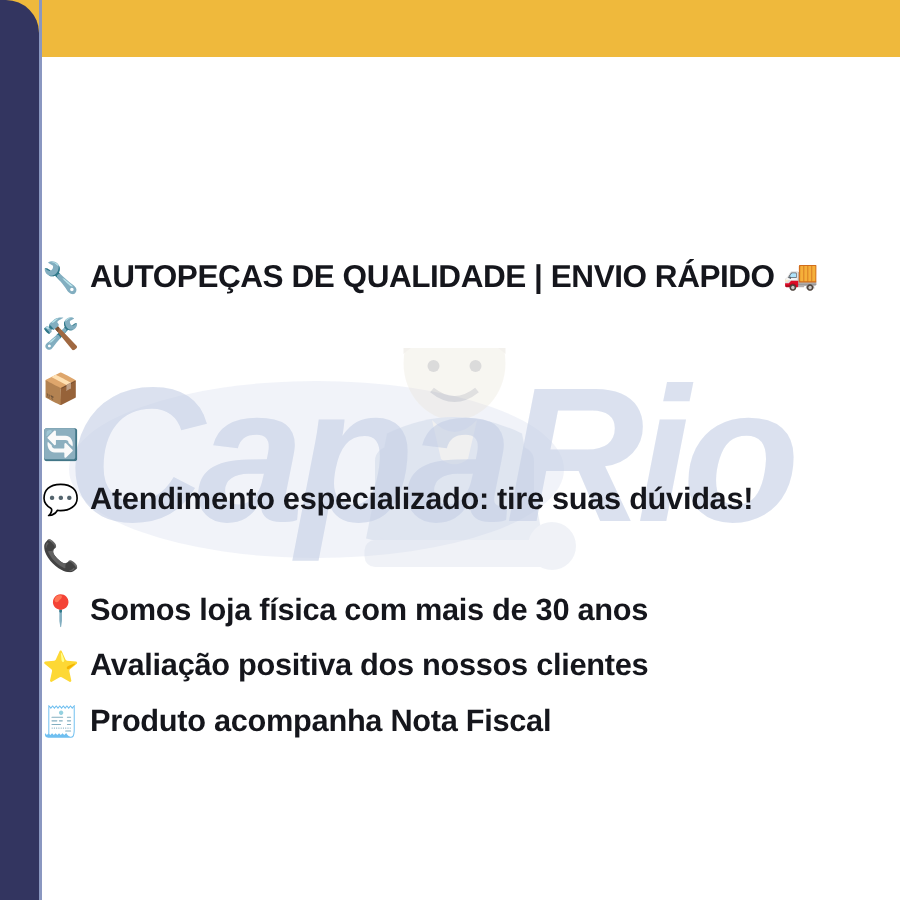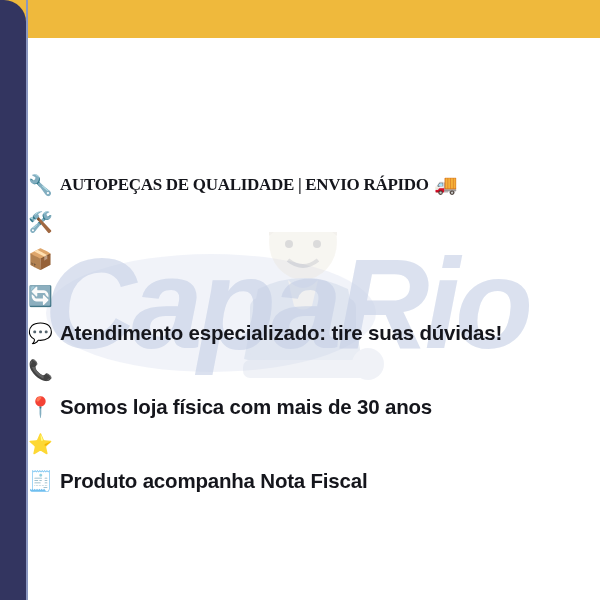--- a/index.html
+++ b/index.html
@@ -141,23 +141,22 @@
     letter-spacing: -0.2px;
   }
   .feature-trail {
     flex: 0 0 auto;
     margin-left: 6px;
     font-size: 19px;
     line-height: 1;
     font-family: "DejaVu Sans", sans-serif;
   }
   .feature-row.headline .feature-text {
-    font-size: 17px;
+    font-size: 21px;
     letter-spacing: -0.3px;
-    font-family: Liberation Serif, serif;
   }
 </style>
 </head>
 <body>
 
 <div id="page">
 
   <div id="watermark">
     <div class="wm-oval"></div>
     <svg class="wm-mech" viewBox="0 0 230 250">
@@ -209,20 +208,21 @@
       <span class="feature-icon">📞</span>
     </div>
 
     <div class="feature-row">
       <span class="feature-icon">📍</span>
       <span class="feature-text">Somos loja física com mais de 30 anos</span>
     </div>
 
     <div class="feature-row">
       <span class="feature-icon">⭐</span>
+      <span class="feature-text">Avaliação positiva dos nossos clientes</span>
     </div>
 
     <div class="feature-row">
       <span class="feature-icon">🧾</span>
       <span class="feature-text">Produto acompanha Nota Fiscal</span>
     </div>
 
   </div>
 </div>
 

